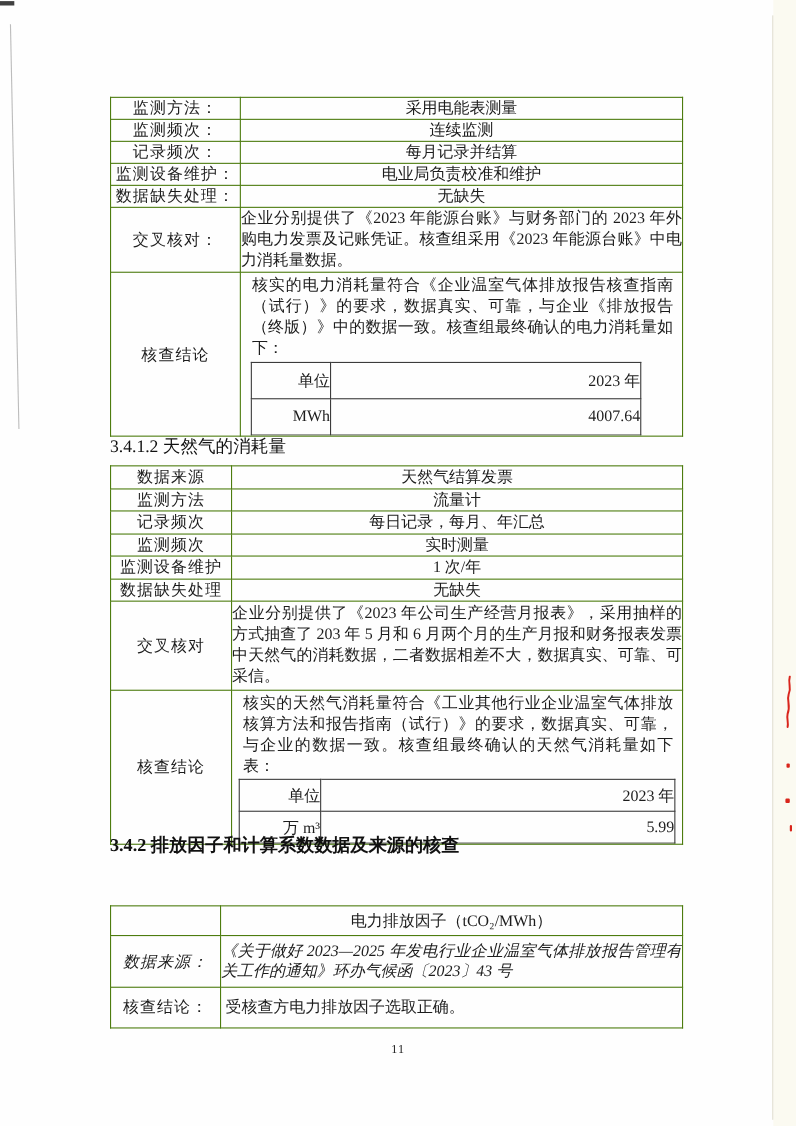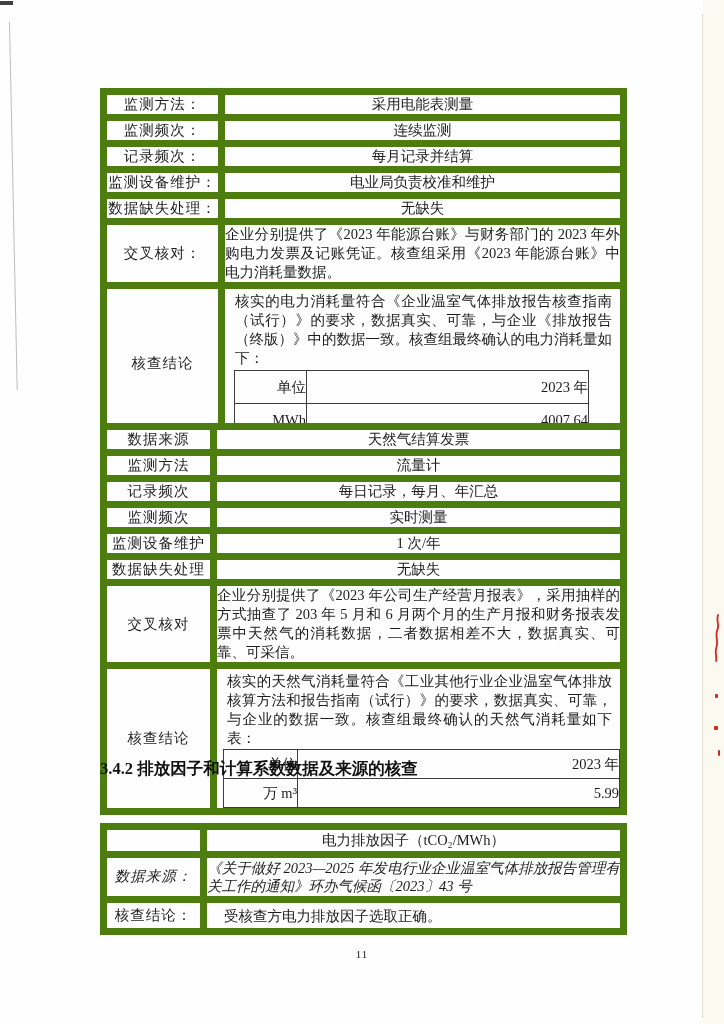--- a/index.html
+++ b/index.html
@@ -22,21 +22,21 @@
   .red-dot-a{position:absolute;left:715px;top:694px;width:3px;height:4px;background:#d9251c;border-radius:1px;}
   .red-dot-b{position:absolute;left:714px;top:726px;width:4px;height:4px;background:#d9251c;border-radius:1px;}
   .red-dot-c{position:absolute;left:718px;top:750px;width:2px;height:6px;background:#d9251c;border-radius:1px;}
 
   
   table.tbl{
     position:absolute;border-collapse:collapse;table-layout:fixed;
     border:1.5px solid #3c3c3c;background:#fefefe;
   }
   .tbl td{
-    border:7px solid #4d7c0f;padding:0;font-size:14.5px;color:#1c1c1c;
+    border:1px solid #4d7c0f;padding:0;font-size:14.5px;color:#1c1c1c;
     overflow:hidden;
   }
   .lbl{text-align:center;vertical-align:middle;letter-spacing:1px;}
   .val{text-align:center;vertical-align:middle;}
   .val-para{
     text-align:justify;vertical-align:middle;
     padding:2px 8px 2px 10px;line-height:19px;margin-left:40px;
   }
   td.concl{padding:0;vertical-align:top;margin-top:30px;}
   td.concl .para{margin:3px 8px 0 10px;line-height:19px;text-align:justify;}
@@ -55,21 +55,21 @@
   .t2{left:100px;top:423px;width:520px;height:322px;}
   .t2 tr.rs{height:20.5px;}
   .t2 tr.rx{height:81px;}
   .t2 tr.rc{height:118px;}
 
   .t3{left:100px;top:823px;width:520px;height:112px;}
   .t3 tr.rh{height:22px;}
   .t3 tr.rv{height:22px;}
   .t3 tr.rsrc{height:38px;font-style:italic;}
   .t3 tr.rcc{height:30px;}
-  .t3 .val-left{text-align:left;padding:2px 8px 2px 17px;vertical-align:middle;line-height:18px;text-justify:auto;}
+  .t3 .val-left{text-align:left;padding:2px 8px 2px 4px;vertical-align:middle;line-height:18px;text-justify:auto;}
   .t3 .val-para{line-height:18px;}
 
   
   .heading{position:absolute;left:100px;white-space:nowrap;color:#111;}
   .h3412{top:396px;font-size:16px;}
   .h342{top:758px;font-size:16.5px;font-weight:bold;}
   .h3421{top:791px;font-size:16px;}
   .pagenum{position:absolute;left:0;top:948px;width:724px;text-align:center;
            font-size:11px;letter-spacing:1px;color:#222;}
 </style>
@@ -137,20 +137,21 @@
             <td>MWh</td>
             <td>4007.64</td>
           </tr>
         </tbody>
             </table>
       </td>
     </tr>
   </tbody>
     </table>
 
+  <div class="heading h3412">3.4.1.2 天然气的消耗量</div>
 
   <table class="tbl t2">
     <colgroup>
         <col style="width:110px">
         <col style="width:410px">
       </colgroup>
     <tbody>
         <tr class="rs">
       <td class="lbl">数据来源</td>
       <td class="val">天然气结算发票</td>

